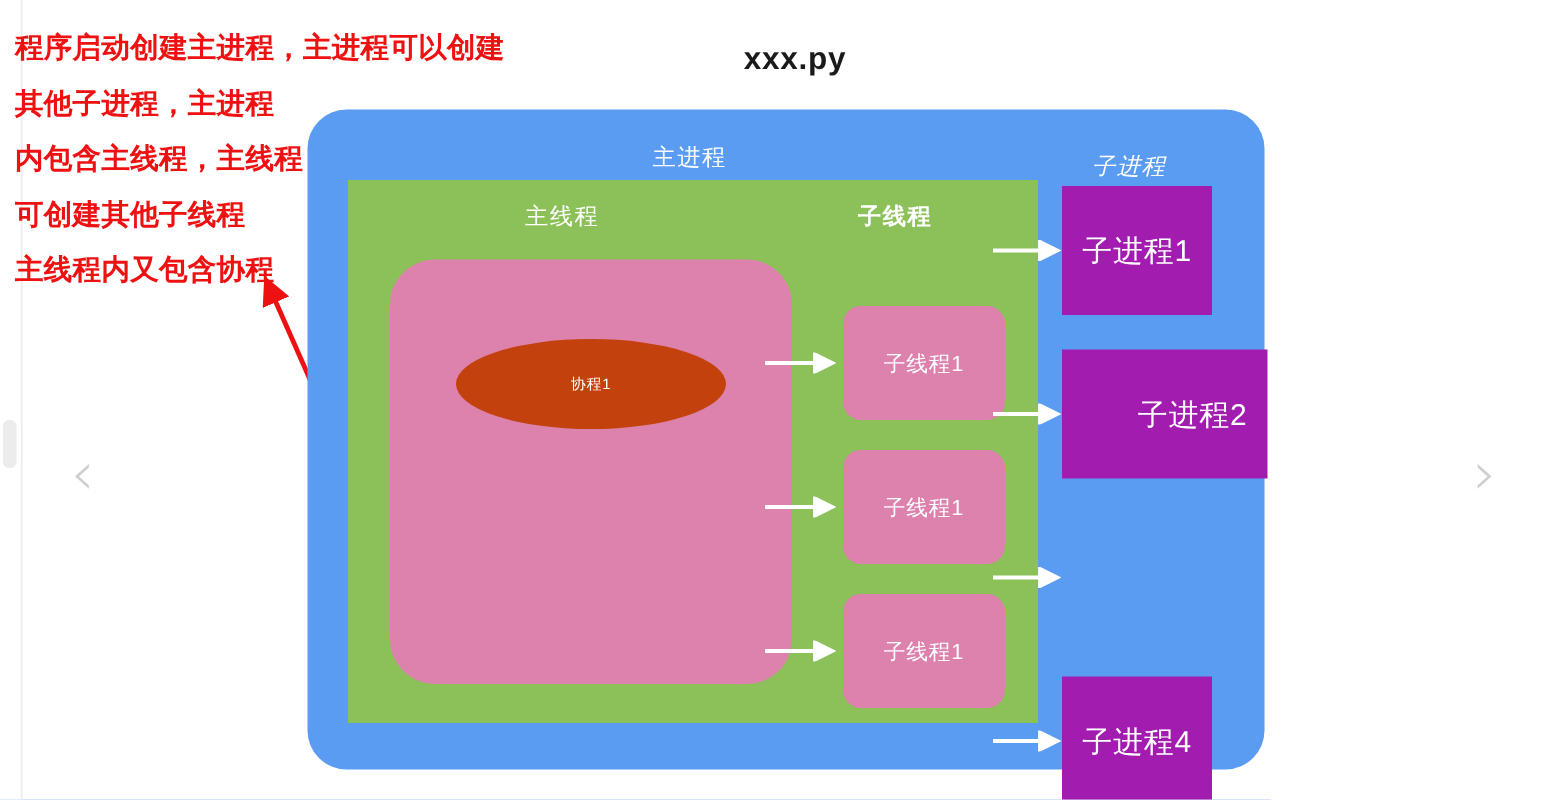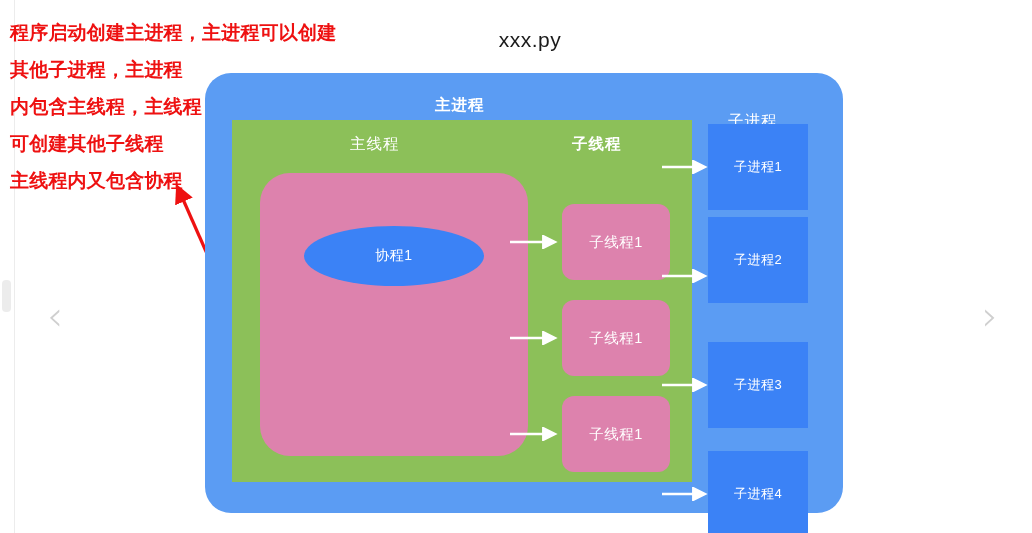--- a/index.html
+++ b/index.html
@@ -65,41 +65,41 @@
   }
 
   
   #diagram-title {
     position: absolute;
     left: 440px; top: 28px;
     width: 180px;
     text-align: center;
     color: #1a1a1a;
     font-size: 21px;
-    font-weight: normal;
+    font-weight: bold;
     letter-spacing: .5px;
   }
 
   
   #main-process-box {
     position: absolute;
     left: 205px; top: 73px;
     width: 638px; height: 440px;
     background: #5b9cf3;
     border-radius: 26px;
   }
   .box-caption {
     position: absolute;
     color: #ffffff;
     font-size: 15.5px;
     letter-spacing: 1px;
     white-space: nowrap;
   }
-  #main-process-caption { left: 230px; top: 22px; font-weight: bold; }
-  #child-process-caption { left: 523px; top: 38px; }
+  #main-process-caption { left: 230px; top: 22px; }
+  #child-process-caption { left: 523px; top: 28px; font-style: italic; }
 
   
   #main-thread-box {
     position: absolute;
     left: 27px; top: 47px;
     width: 460px; height: 362px;
     background: #8cc059;
   }
   #main-thread-caption { left: 118px; top: 14px; }
   #child-thread-caption { left: 340px; top: 14px; font-weight: bold; }
@@ -109,24 +109,24 @@
     position: absolute;
     left: 28px; top: 53px;
     width: 268px; height: 283px;
     background: #dd82ad;
     border-radius: 30px;
   }
   .coroutine-ellipse {
     position: absolute;
     left: 44px;
     width: 180px; height: 60px;
-    background: #3b82f6;
+    background: #c2410c;
     border-radius: 50%;
     color: #ffffff;
-    font-size: 14px;
+    font-size: 10px;
     display: flex;
     align-items: center;
     justify-content: center;
     letter-spacing: .5px;
   }
   #coroutine-1 { top: 53px; }
   #coroutine-2 { top: 133px; }
 
   
   .child-thread-card {
@@ -153,30 +153,30 @@
   }
   #thread-arrow-1 { top: 115px; }
   #thread-arrow-2 { top: 211px; }
   #thread-arrow-3 { top: 307px; }
 
   
   .child-process-card {
     position: absolute;
     left: 503px;
     width: 100px; height: 86px;
-    background: #3b82f6;
-    color: #ffffff;
-    font-size: 13px;
+    background: #a21caf;
+    color: #ffffff;
+    font-size: 20px;
     display: flex;
     align-items: center;
     justify-content: center;
     letter-spacing: .5px;
   }
   #child-process-1 { top: 51px; }
-  #child-process-2 { top: 144px; }
+  #child-process-2 { top: 160px; padding-left: 37px; }
   #child-process-3 { top: 269px; }
   #child-process-4 { top: 378px; }
 
   .process-arrow {
     position: absolute;
     left: 457px;
     width: 50px; height: 14px;
   }
   #process-arrow-1 { top: 87px; }
   #process-arrow-2 { top: 196px; }
@@ -282,16 +282,15 @@
     <defs>
         <marker id="ah-p4" markerWidth="6" markerHeight="6" refX="4.6" refY="3" orient="auto">
           <polygon points="0,0 6,3 0,6" fill="#ffffff"></polygon>
         </marker>
       </defs>
     <line x1="0" y1="7" x2="42" y2="7" stroke="#ffffff" stroke-width="2.6" marker-end="url(#ah-p4)"></line>
   </svg>
 
   <div class="child-process-card" id="child-process-1">子进程1</div>
   <div class="child-process-card" id="child-process-2">子进程2</div>
-  <div class="child-process-card" id="child-process-3">子进程3</div>
   <div class="child-process-card" id="child-process-4">子进程4</div>
 
 </div>
 
 </body></html>

